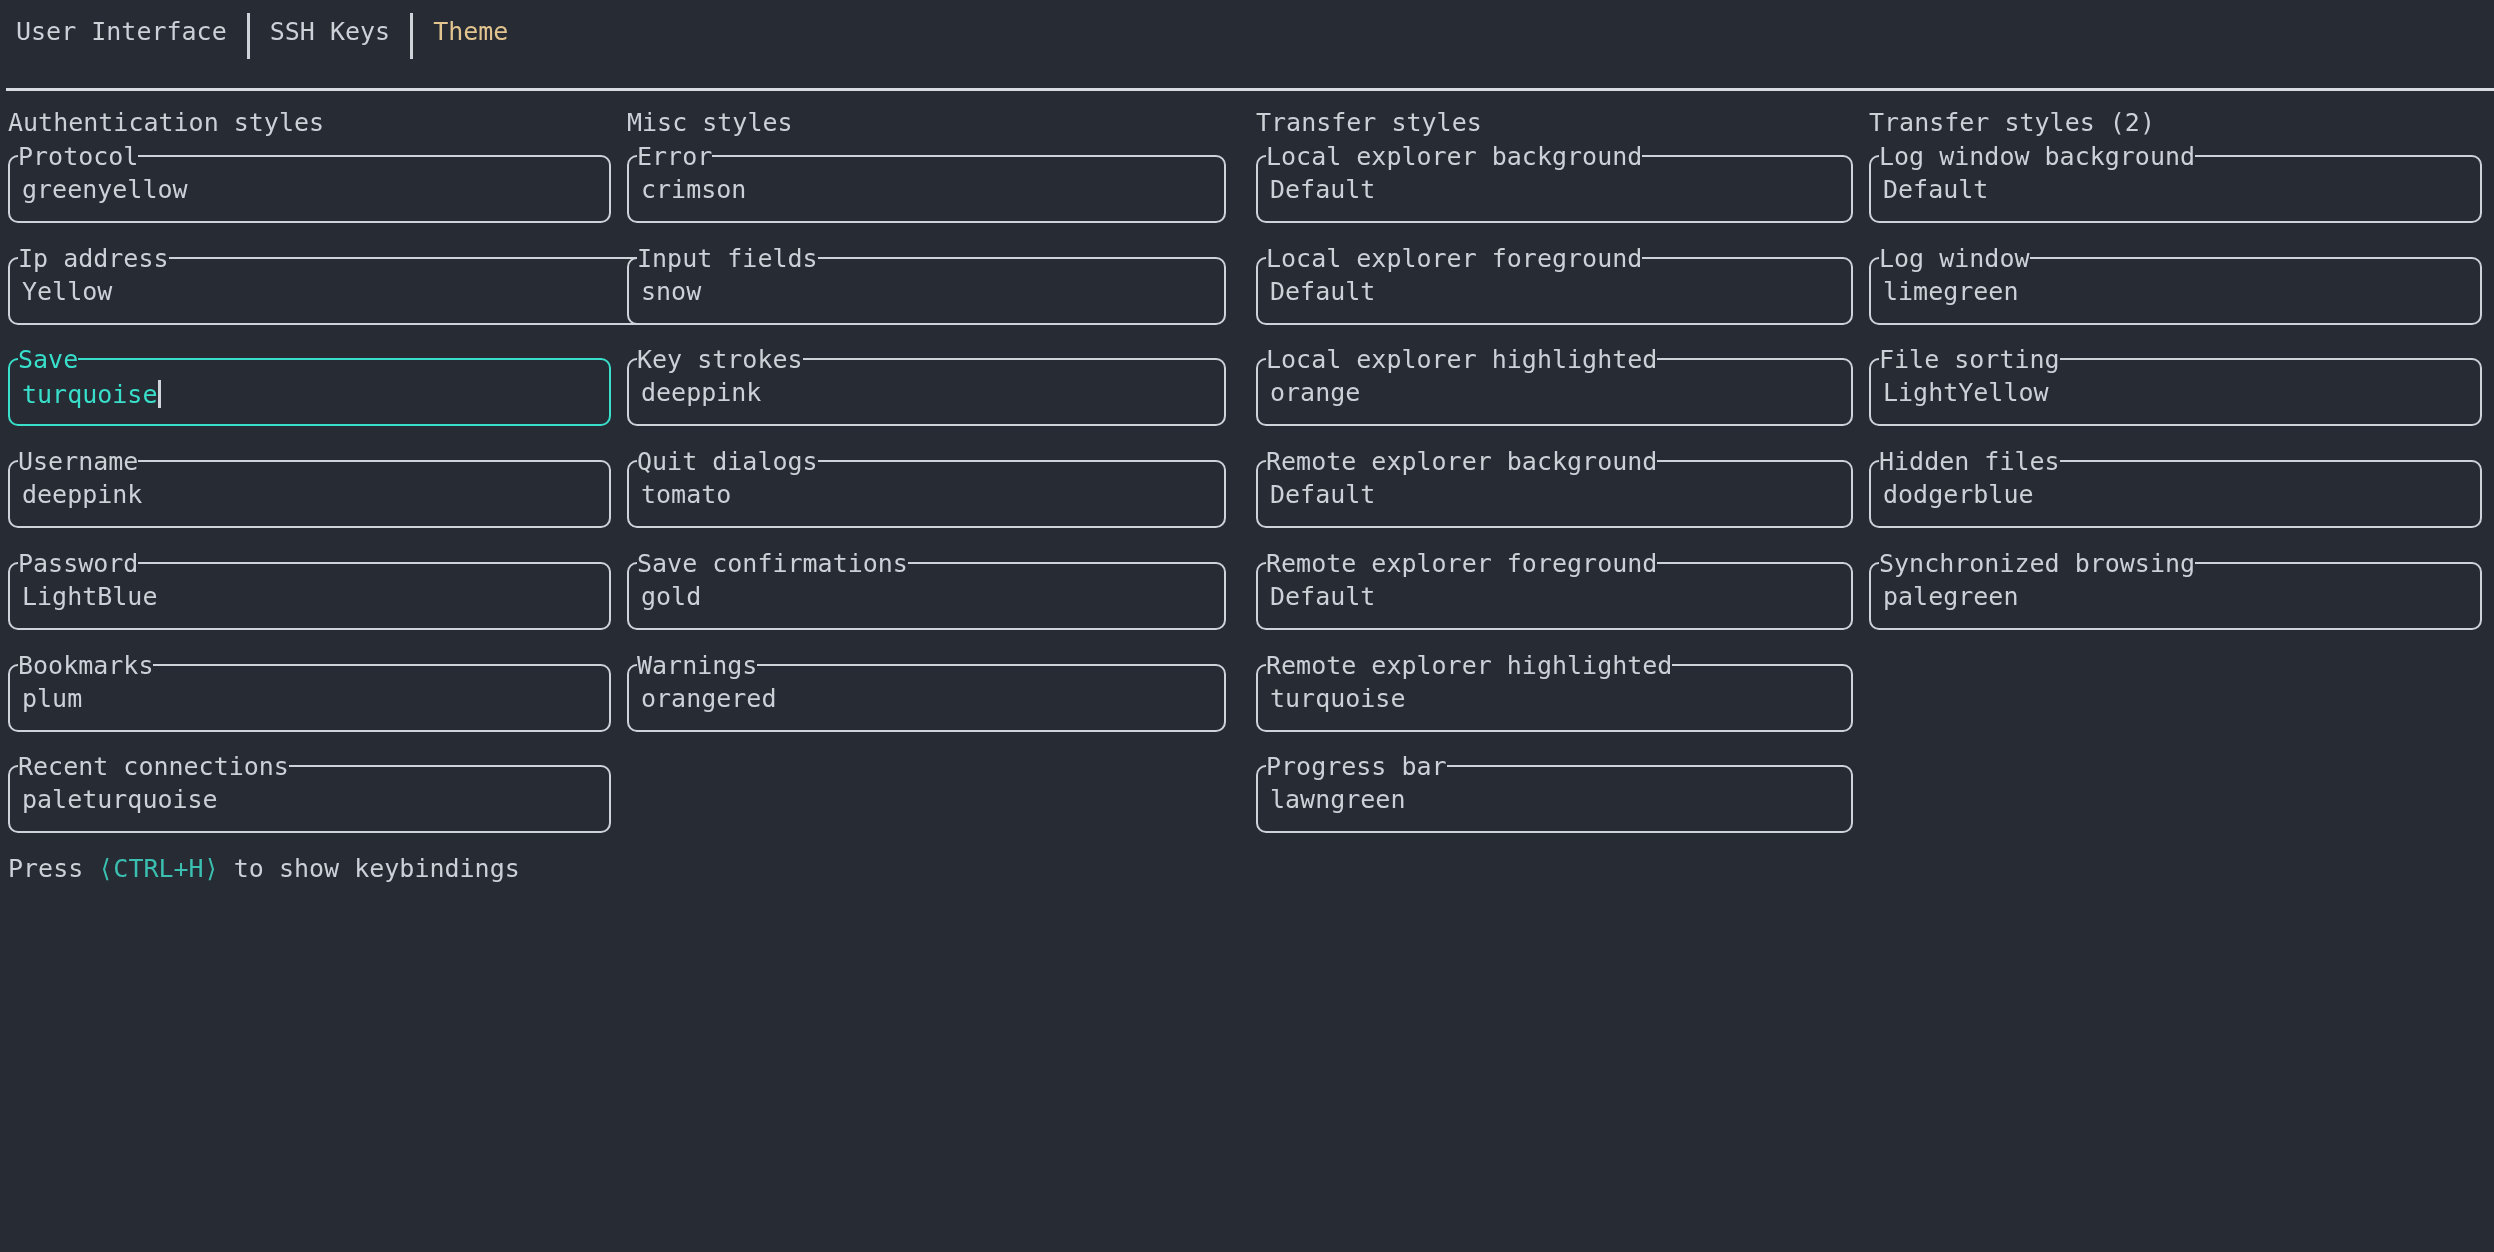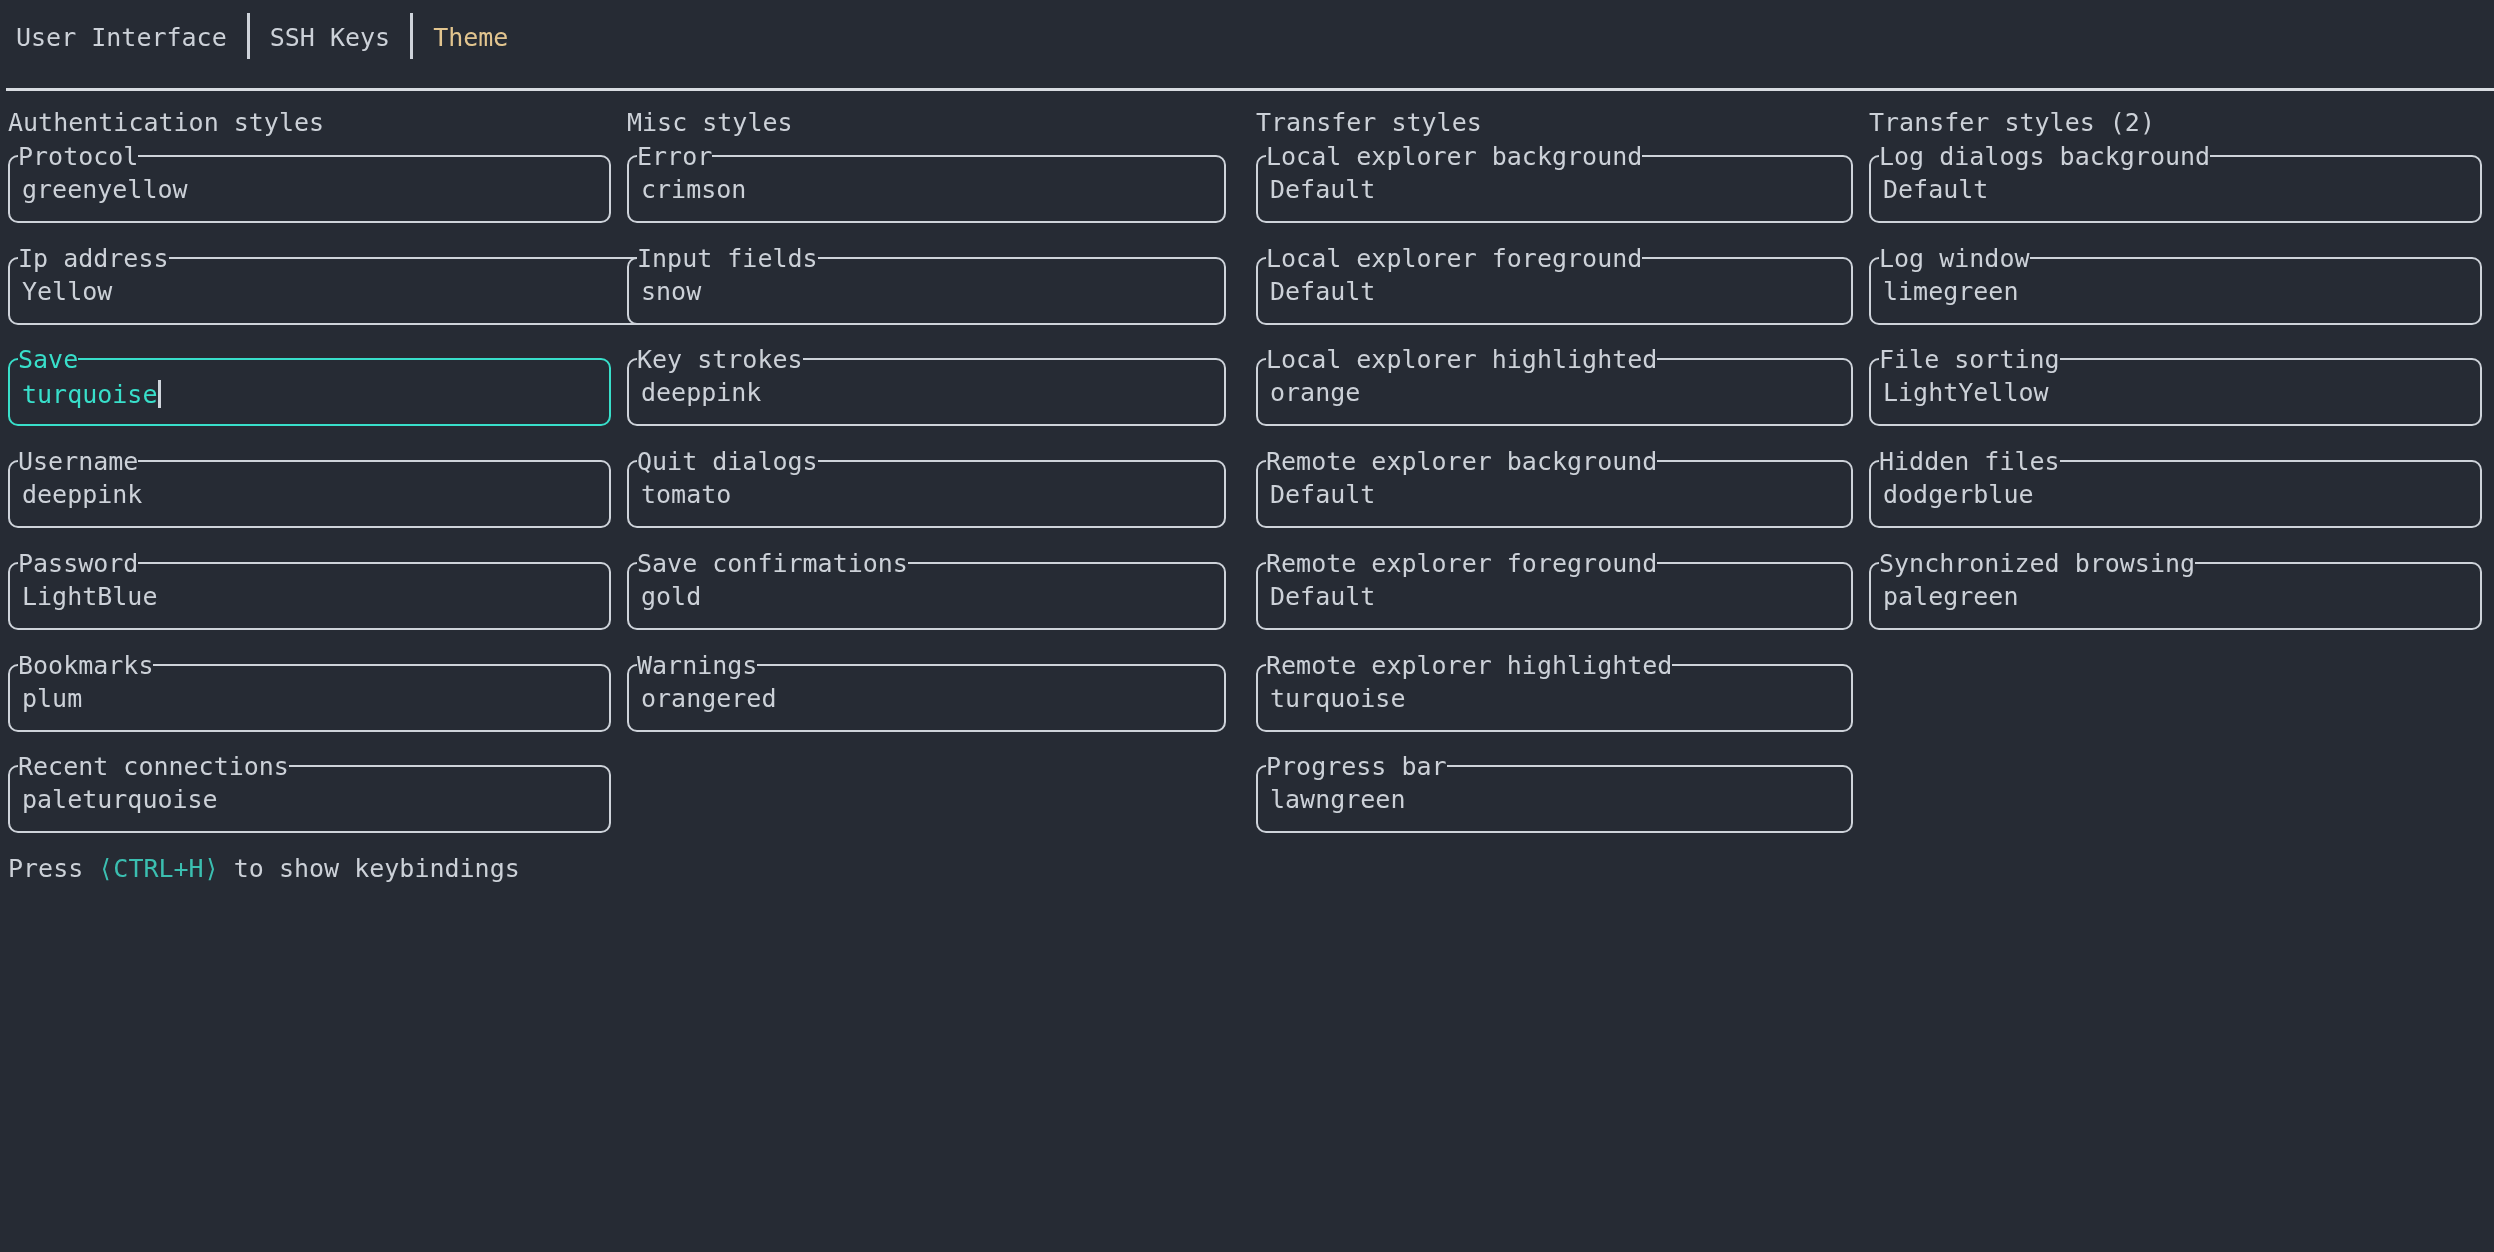--- a/index.html
+++ b/index.html
@@ -22,21 +22,21 @@
     font-size:25px;
     line-height:26px;
     overflow:hidden;
   }
   
   .tabbar{
     position:absolute;top:13px;left:16px;
     display:flex;align-items:flex-start;height:48px;
     white-space:pre;
   }
-  .tab{line-height:26px;margin-top:12px;cursor:default}
+  .tab{line-height:26px;margin-top:6px;cursor:default}
   .tab.active{color:var(--tan)}
   .tab-sep{width:3px;height:46px;background:var(--border);margin:0 20px;flex:none}
   
   .divider{position:absolute;top:88px;left:6px;right:0;height:3px;background:var(--divider)}
   
   .col-header{position:absolute;top:110px;line-height:26px;white-space:pre}
   .field{
     position:absolute;height:68px;
     border:2px solid var(--border);
     border-radius:10px;
@@ -145,21 +145,21 @@
       <div class="field" style="left: 1256px; width: 597px; top: 664px;">
         <span class="flabel">Remote explorer highlighted</span>
         <div class="fvalue"><span>turquoise</span></div>
       </div>
       <div class="field" style="left: 1256px; width: 597px; top: 765px;">
         <span class="flabel">Progress bar</span>
         <div class="fvalue"><span>lawngreen</span></div>
       </div>
       <div class="col-header" style="left: 1869px;">Transfer styles (2)</div>
       <div class="field" style="left: 1869px; width: 613px; top: 155px;">
-        <span class="flabel">Log dialogs background</span>
+        <span class="flabel">Log window background</span>
         <div class="fvalue"><span>Default</span></div>
       </div>
       <div class="field" style="left: 1869px; width: 613px; top: 257px;">
         <span class="flabel">Log window</span>
         <div class="fvalue"><span>limegreen</span></div>
       </div>
       <div class="field" style="left: 1869px; width: 613px; top: 358px;">
         <span class="flabel">File sorting</span>
         <div class="fvalue"><span>LightYellow</span></div>
       </div>

